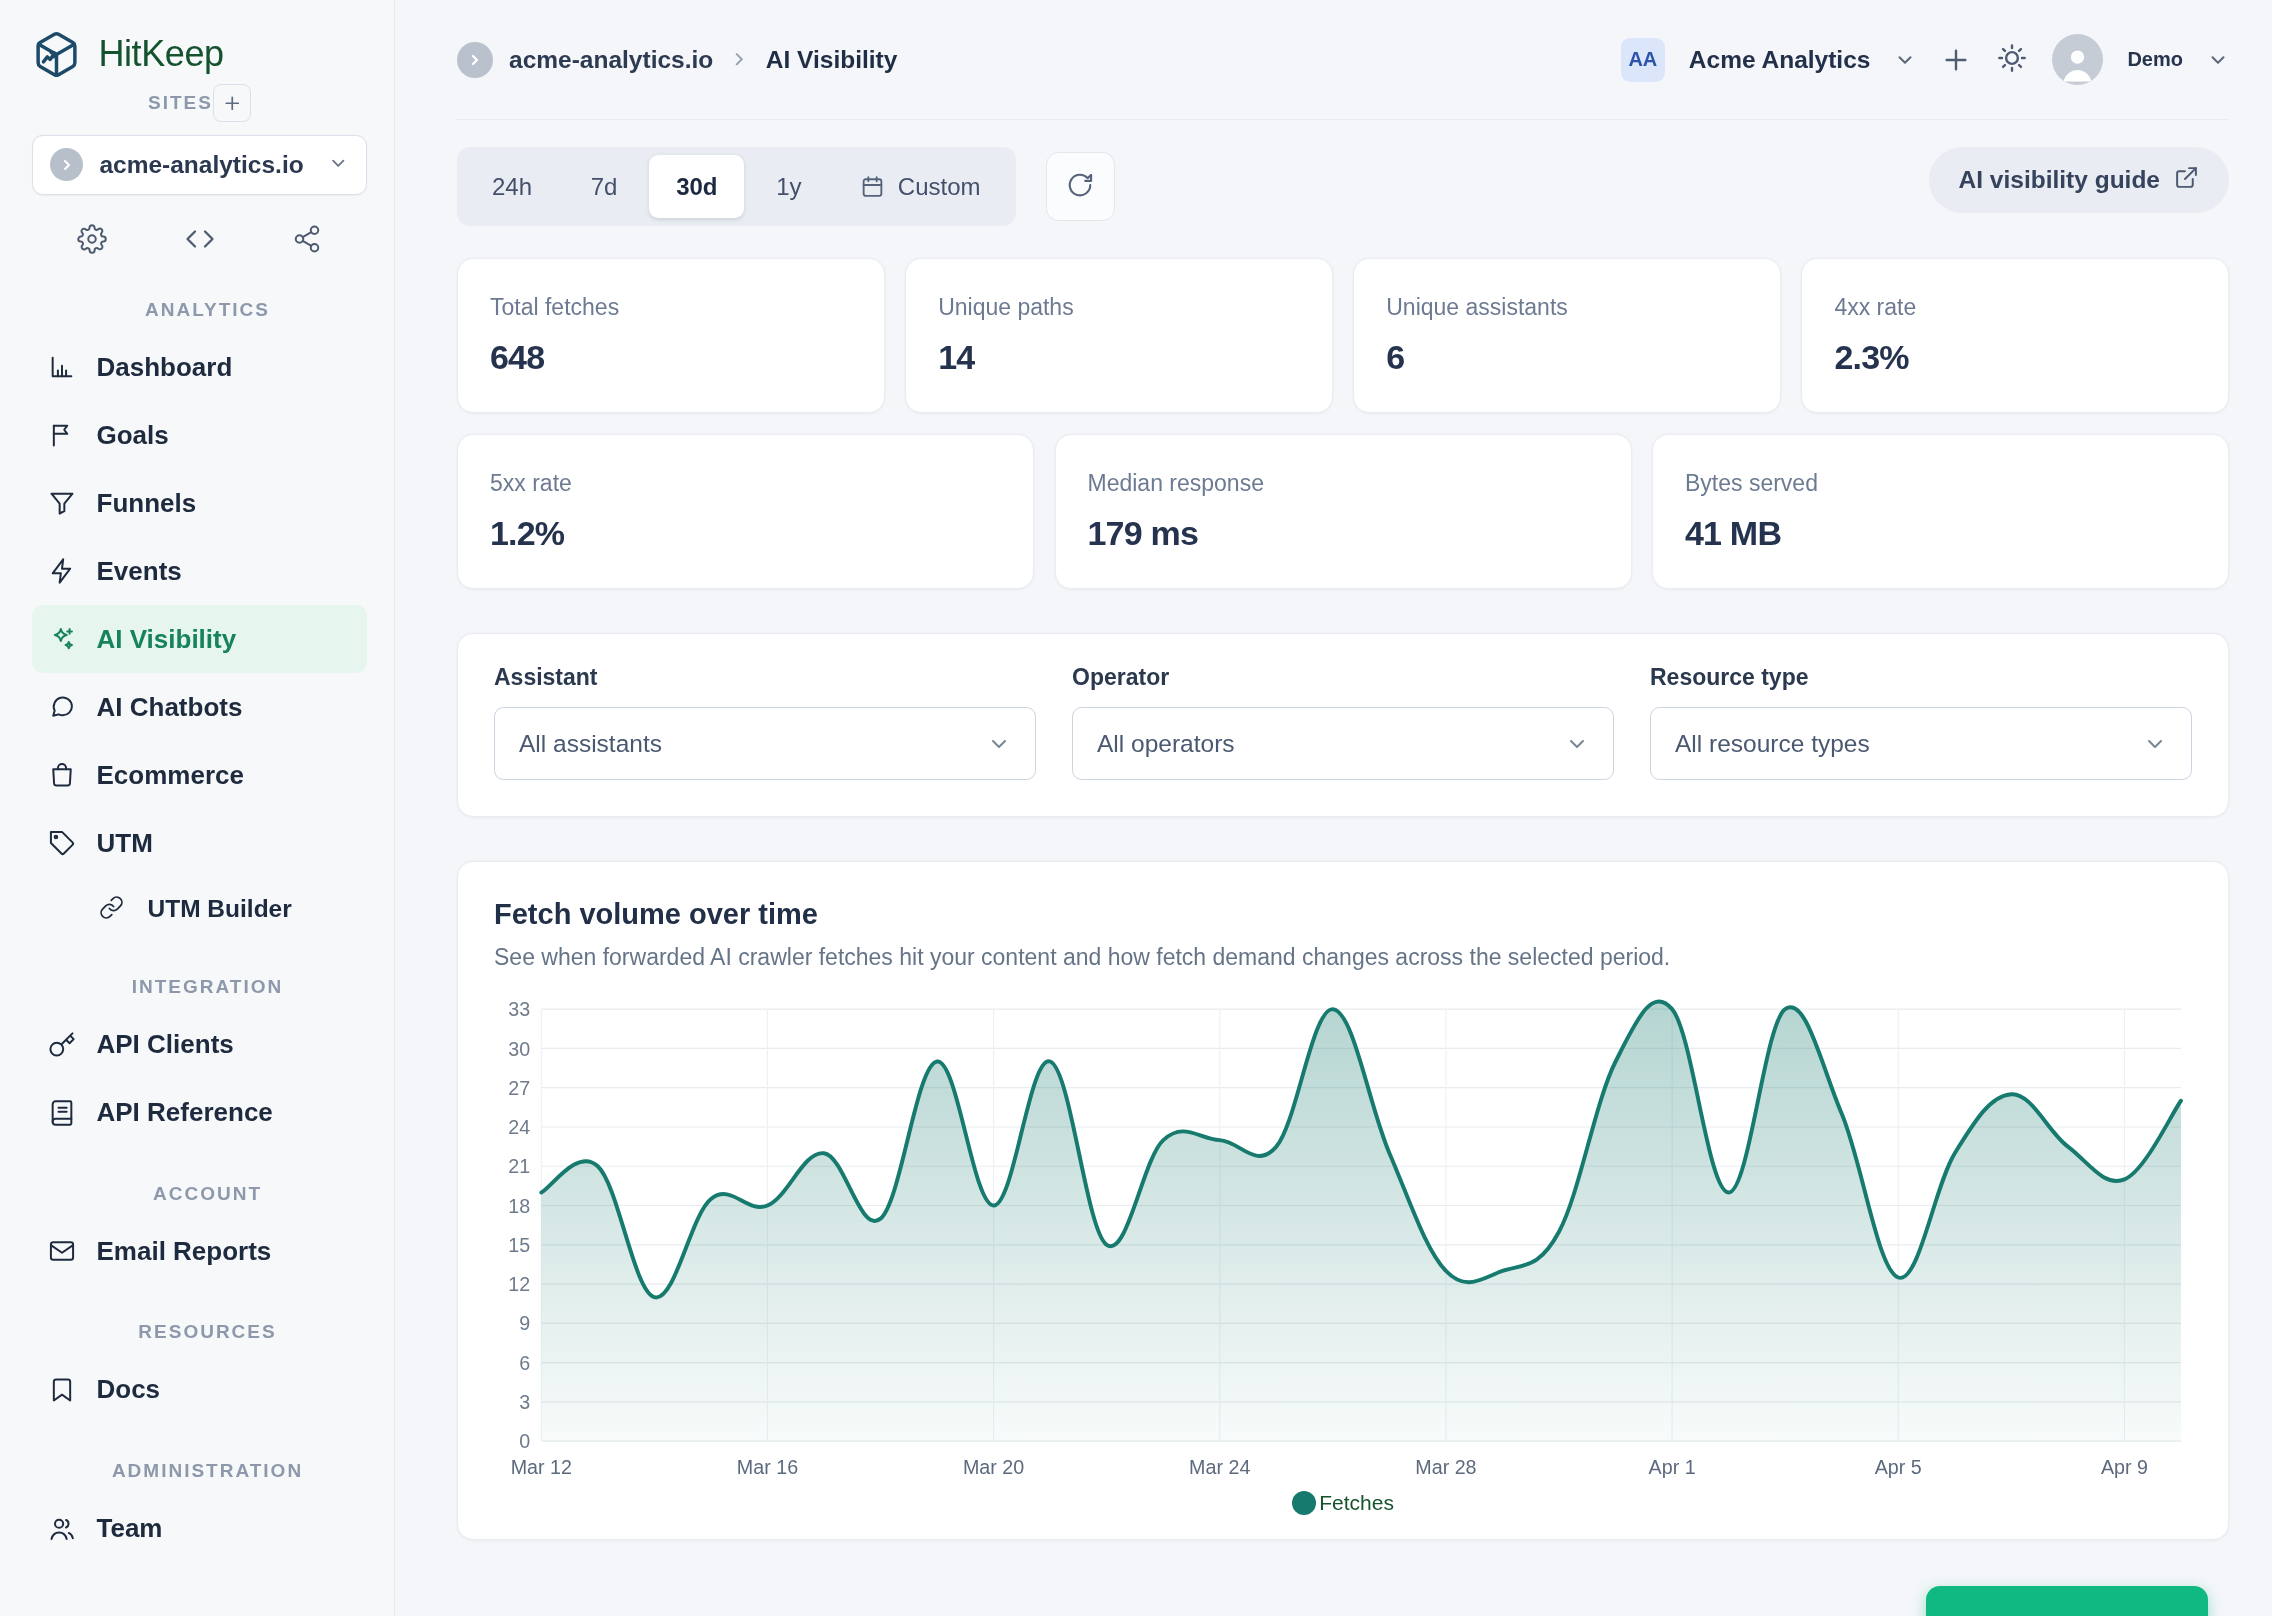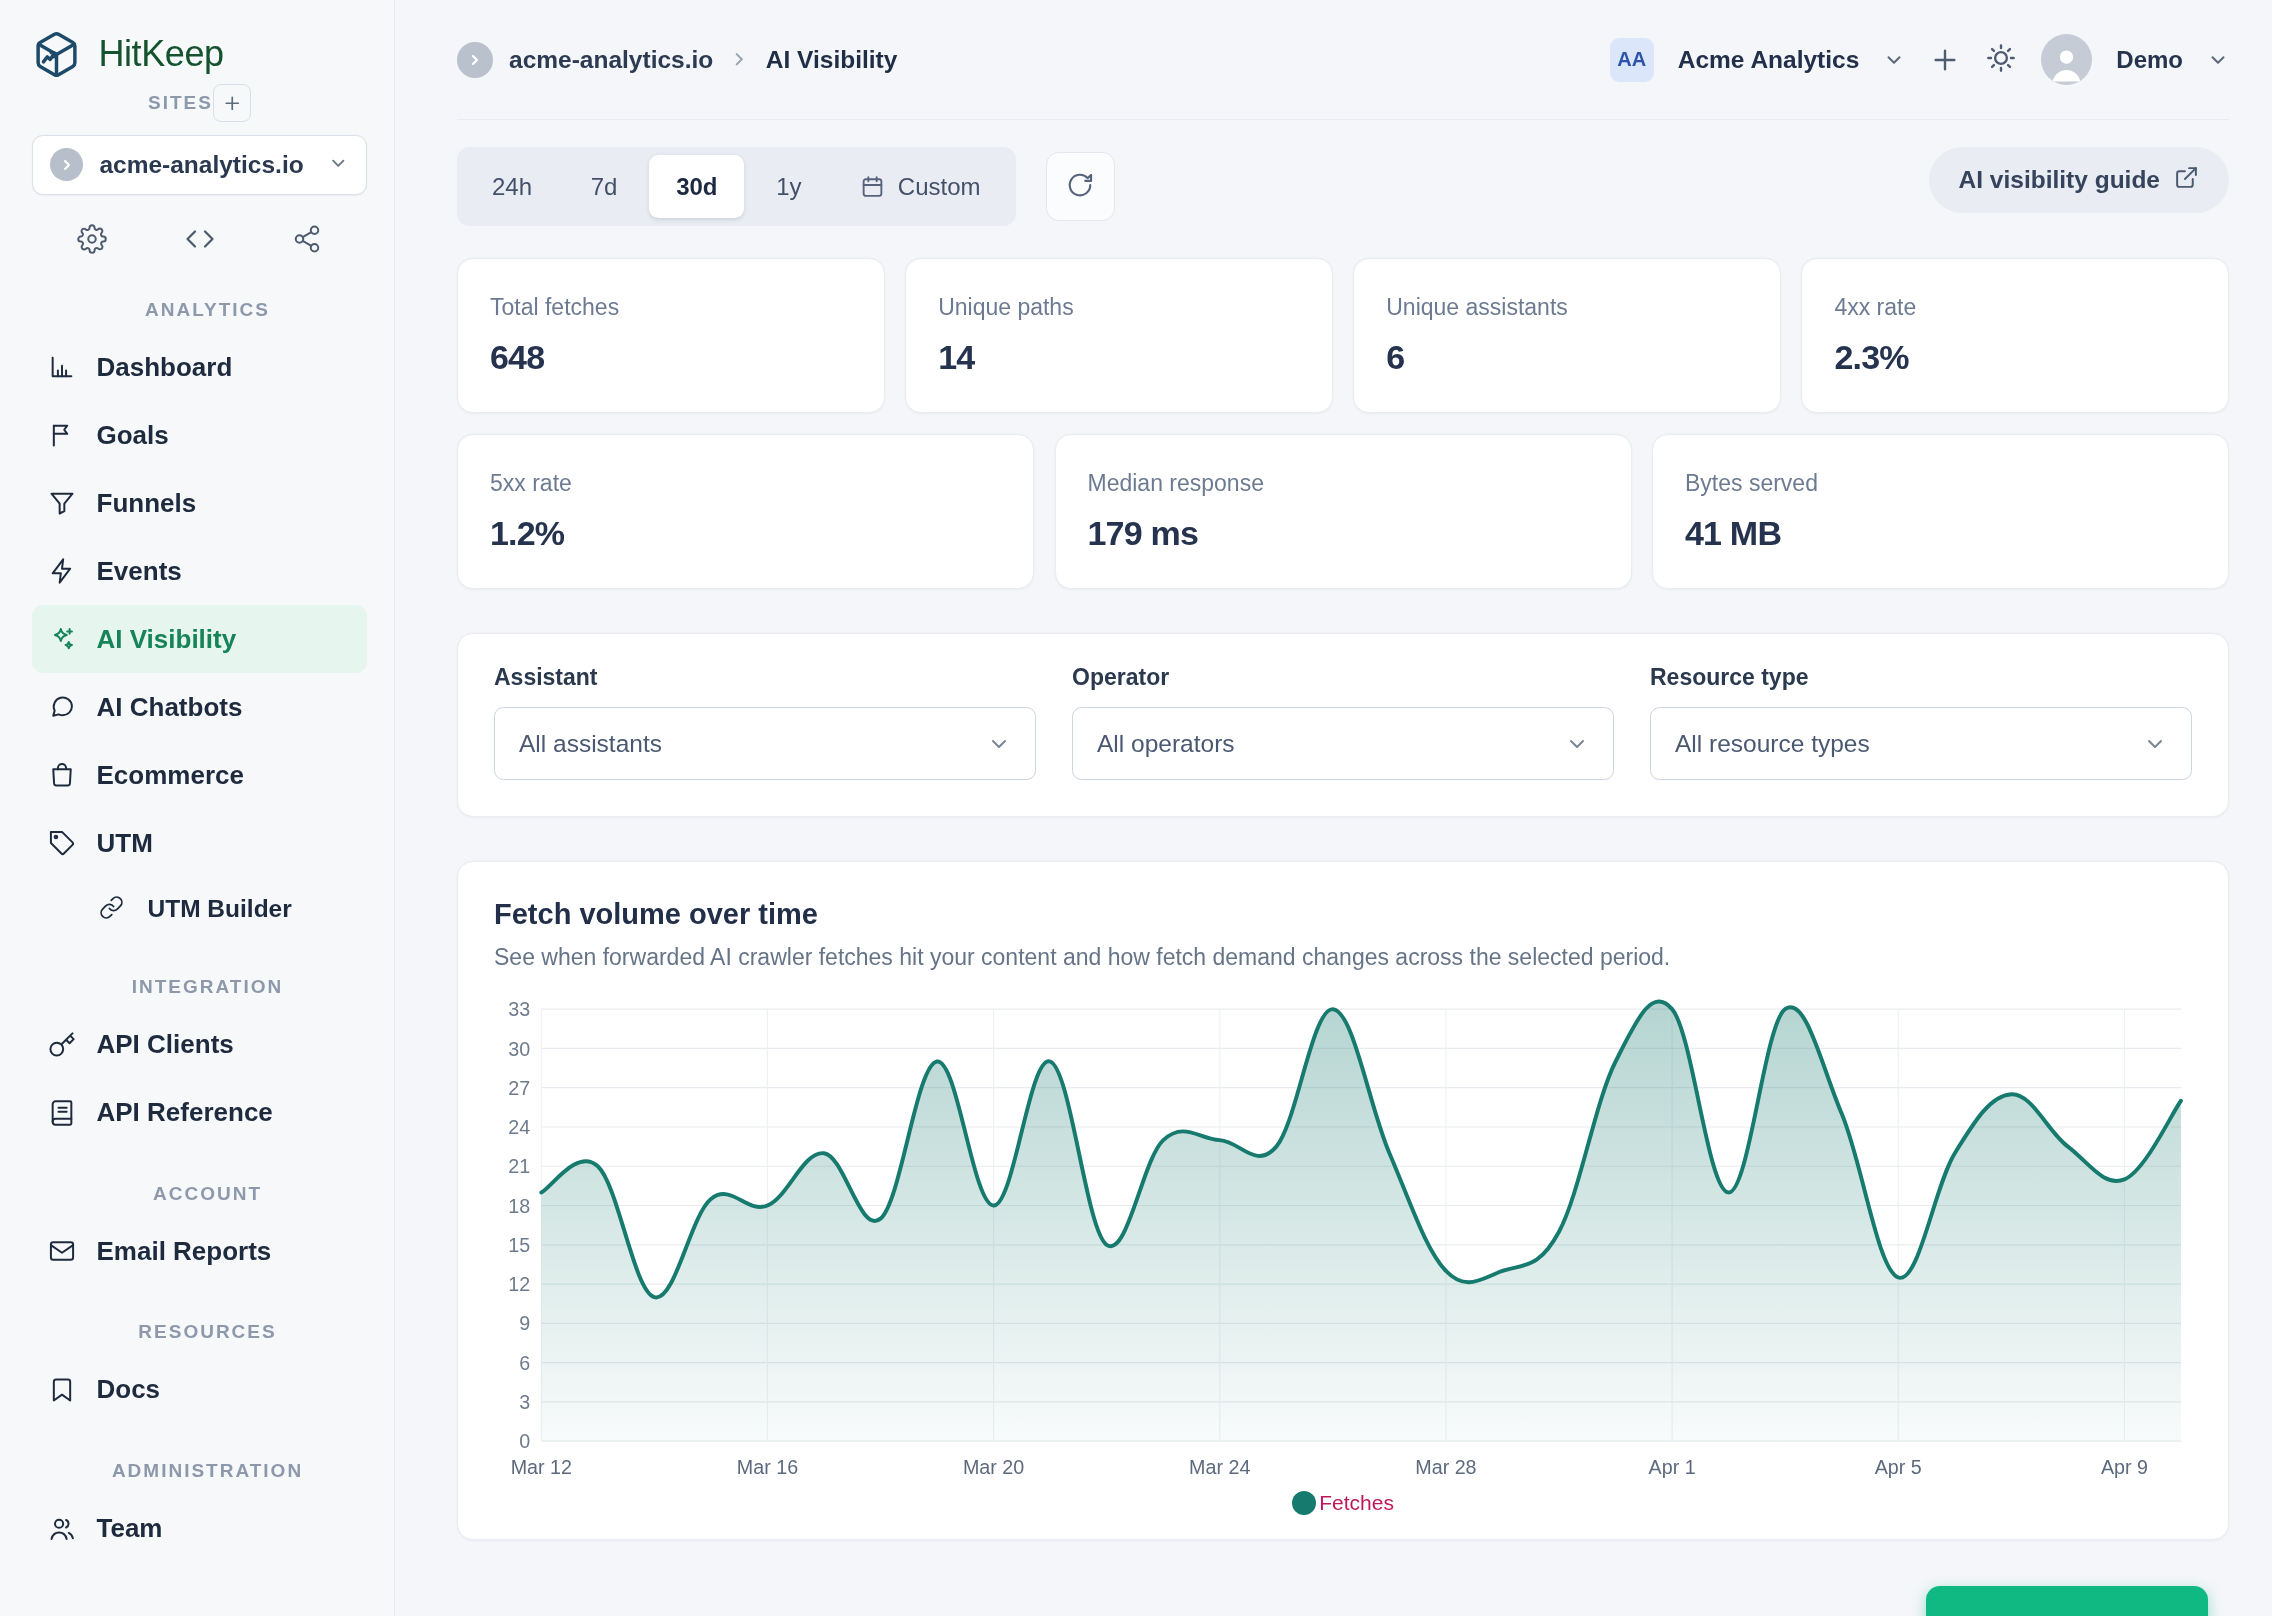--- a/index.html
+++ b/index.html
@@ -55,21 +55,21 @@
   .top-right { display:flex; align-items:center; gap:24px; }
   .org-badge { width:44px; height:44px; border-radius:9.5px; background:#dbe6fb; color:#2d54a8;
     font-size:20px; font-weight:800; display:flex; align-items:center; justify-content:center; }
   .org-name { font-size:24.5px; font-weight:700; color:#22304a; }
   .caret { color:#5c6779; display:flex; } .caret svg { width:22px; height:22px; }
   .icon-btn { background:none; border:none; color:#4f5b72; display:flex; align-items:center; }
   .icon-btn svg { width:32px; height:32px; }
   .avatar { width:51px; height:51px; border-radius:50%; background:#c6ccd6; overflow:hidden;
     display:flex; align-items:flex-end; justify-content:center; }
   .avatar svg { width:43px; height:43px; }
-  .user-name { font-size:24px; font-weight:600; color:#26344d; }
+  .user-name { font-size:20px; font-weight:600; color:#26344d; }
 
   .toolbar { margin-top:27px; display:flex; align-items:flex-start; justify-content:space-between; }
   .toolbar-left { display:flex; align-items:center; }
   .range-group { background:#e9edf3; border-radius:12.6px; padding:8px; display:flex; gap:4.7px; }
   .range-btn { height:63px; padding:0 27px; border:none; background:transparent; border-radius:9.5px;
     font-size:24px; font-weight:500; color:#44506a; display:flex; align-items:center; gap:12.6px;
     font-family:inherit; }
   .range-btn.active { background:#fff; font-weight:700; color:#1c2940;
     box-shadow:0 1.6px 4px rgba(16,24,40,.12); }
   .range-btn svg { width:25px; height:25px; color:#56637a; }
@@ -97,21 +97,21 @@
     padding:0 24px; font-size:24.5px; color:#4a5871; }
   .select-box svg { width:24px; height:24px; color:#7a8596; }
 
   .chart-card { margin-top:44px; padding:36px 36px 24px; }
   .chart-title { font-size:29px; font-weight:800; color:#222f49; }
   .chart-sub { margin-top:12.6px; font-size:23px; color:#667488; }
   .chart-wrap { margin-top:27px; }
   .chart-wrap svg text { font-family:"Liberation Sans", sans-serif; }
   .legend { display:flex; align-items:center; justify-content:center; gap:3.2px; margin-top:1.6px; }
   .legend-dot { width:24px; height:24px; border-radius:50%; }
-  .legend-label { font-size:21px; color:#be185d; }
+  .legend-label { font-size:21px; color:#14532d; }
 
   .fab { position:absolute; right:65px; bottom:-46px; width:282px; height:76px;
     border-radius:14px; border:none; background:#10b981; box-shadow:0 4.7px 14px rgba(16,185,129,.4); }
 </style>
 <title>HitKeep</title></head>
 <body>
 
 <div class="app">
 
   <aside class="sidebar">

